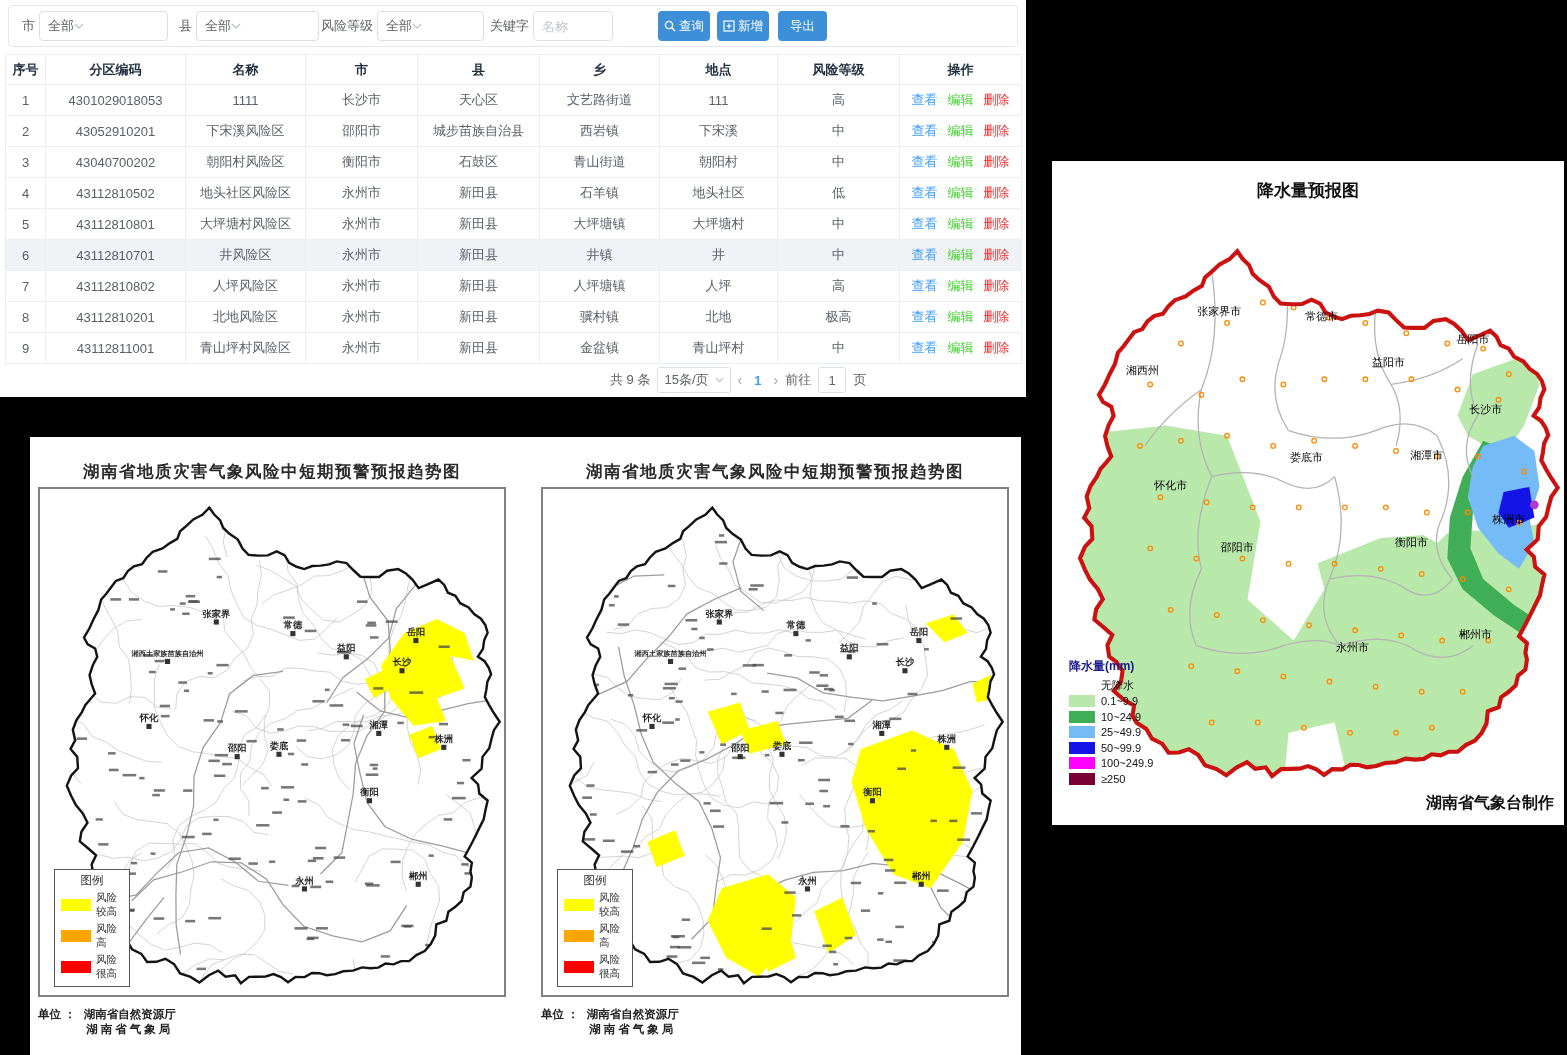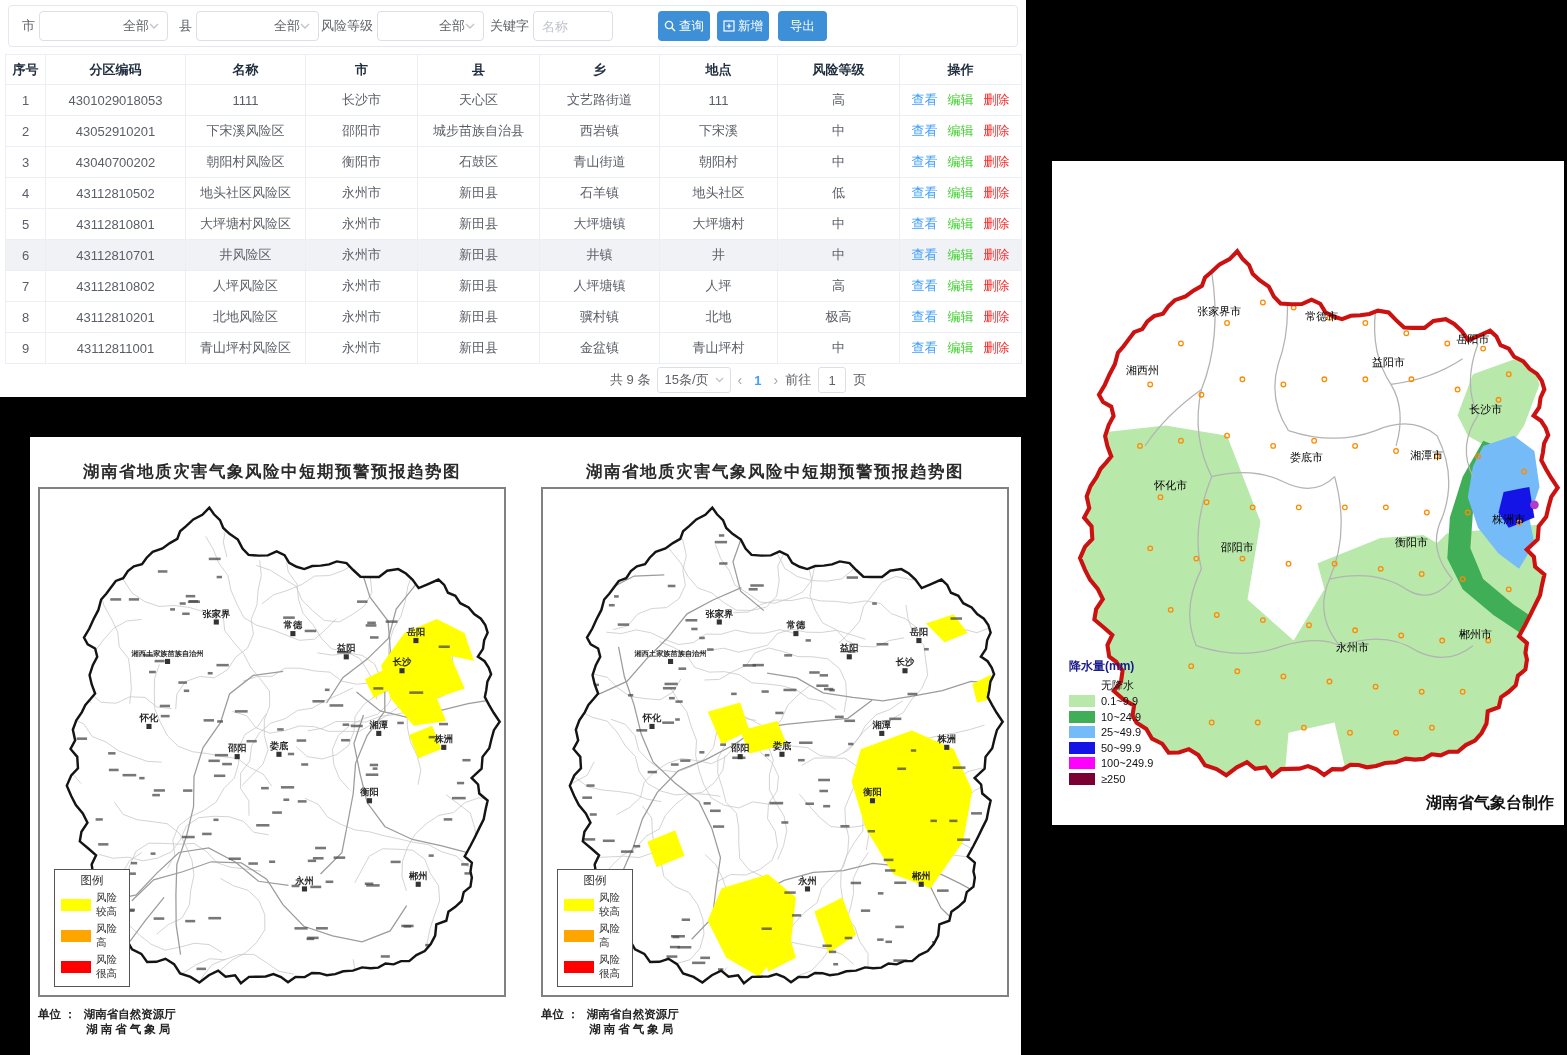--- a/index.html
+++ b/index.html
@@ -2,21 +2,21 @@
 <html><head>
 <meta charset="utf-8">
 <style>
 * { margin:0; padding:0; box-sizing:border-box; }
 body { width:1567px; height:1055px; background:#000; font-family:"Liberation Sans","DejaVu Sans",sans-serif; }
 #stage { position:relative; width:1567px; height:1055px; overflow:hidden; }
 .panel { position:absolute; background:#fff; }
 #panel-table { left:0; top:0; width:1026px; height:397px; }
 .filter-bar { position:absolute; left:8px; top:5px; width:1010px; height:42px; border:1px solid #e4e7ed; border-radius:4px; display:flex; align-items:center; padding:0 13px; }
 .flabel { font-size:13px; color:#606266; white-space:nowrap; margin-right:4px; }
-.sel { height:30px; border:1px solid #dcdfe6; border-radius:4px; display:flex; align-items:center; justify-content:flex-end; padding:0 8px; font-size:13px; color:#606266; background:#fff; }
+.sel { height:30px; border:1px solid #dcdfe6; border-radius:4px; display:flex; align-items:center; justify-content:flex-start; padding:0 8px; font-size:13px; color:#606266; background:#fff; }
 .txt { height:30px; border:1px solid #dcdfe6; border-radius:4px; padding:0 8px; font-size:13px; color:#606266; width:80px; font-family:inherit; }
 .txt::placeholder { color:#c0c4cc; }
 .btn { height:30px; border:none; border-radius:4px; background:#3d8fd8; color:#fff; font-size:12.5px; padding:0 6px; display:inline-flex; align-items:center; gap:3px; font-family:inherit; }
 .tablewrap { position:absolute; left:5px; top:54px; width:1016px; }
 table { border-collapse:collapse; table-layout:fixed; width:1016px; font-size:13px; }
 th { height:30px; font-weight:bold; color:#1f2d3d; border:1px solid #ebeef5; text-align:center; background:#fff; }
 td { height:31px; color:#5a5e66; border:1px solid #ebeef5; text-align:center; overflow:hidden; white-space:nowrap; }
 tr.hl td { background:#f0f2f5; }
 .alink { text-decoration:none; font-size:13px; margin:0 5px; }
 .a-view { color:#409eff; } .a-edit { color:#3fd12c; } .a-del { color:#fb2b2b; }
@@ -751,20 +751,21 @@
           <span class="unitlines">
             <div>湖南省自然资源厅</div>
             <div class="u2">湖南省气象局</div>
           </span>
         </span>
       </div>
     </div>
   </section>
 
   <section class="panel" id="panel-precip">
+    <div class="p-title">降水量预报图</div>
     <svg id="svg-precip" viewBox="4 0 196 220">
         <defs>
           <clipPath id="clip-p">
             <path d="M74.0,8.0 L76.0,10.9 L78.6,13.4 L80.0,16.8 L82.7,19.3 L86.3,21.8 L88.3,25.7 L90.9,28.4 L95.1,28.7 L99.2,28.6 L103.0,26.9 L106.4,28.5 L108.4,31.8 L111.6,33.5 L114.9,34.5 L118.3,33.2 L122.0,33.0 L125.6,32.5 L128.9,31.2 L133.1,31.9 L136.0,34.9 L139.1,37.8 L142.6,37.9 L147.1,37.9 L150.6,35.2 L155.4,34.5 L158.7,36.4 L161.5,39.0 L164.2,42.7 L168.0,41.1 L172.7,39.0 L175.2,41.3 L176.8,44.7 L180.0,46.0 L182.1,49.2 L185.7,51.0 L188.1,53.9 L191.0,55.9 L192.9,58.6 L193.9,61.9 L192.4,65.2 L191.9,68.9 L189.7,72.2 L192.6,74.2 L194.4,77.0 L195.4,79.8 L193.8,83.0 L193.3,86.7 L192.7,89.6 L194.5,93.0 L196.5,96.4 L199.1,100.3 L196.6,103.9 L195.5,107.9 L194.6,111.7 L191.7,115.4 L191.3,120.5 L187.0,124.5 L189.8,127.3 L190.3,131.2 L193.9,134.2 L193.0,138.2 L192.2,142.3 L190.3,146.1 L188.4,150.0 L186.4,153.9 L184.0,158.3 L187.1,161.0 L186.5,164.8 L187.1,167.4 L186.5,171.3 L183.6,173.7 L182.7,177.5 L180.0,180.0 L177.0,182.1 L176.1,186.0 L171.8,187.6 L171.3,192.4 L169.4,196.1 L166.8,199.1 L163.2,200.8 L160.1,203.4 L156.6,203.4 L153.4,204.8 L149.9,204.4 L146.8,206.2 L143.4,206.5 L139.8,206.1 L135.9,207.5 L131.7,207.8 L128.2,209.0 L124.6,209.5 L121.4,208.6 L118.2,208.5 L115.1,210.3 L111.1,210.2 L107.9,212.5 L104.9,210.3 L101.6,209.0 L98.3,210.0 L94.7,210.1 L91.1,210.2 L87.6,212.9 L85.1,209.5 L81.0,210.1 L77.8,207.5 L73.8,209.5 L69.7,212.6 L65.9,210.2 L61.4,208.7 L58.8,204.7 L55.1,202.4 L51.2,203.7 L47.2,203.8 L44.7,200.3 L40.7,198.3 L38.5,194.5 L34.7,192.1 L33.1,189.3 L33.7,185.3 L29.8,183.2 L25.8,179.7 L28.6,176.1 L29.2,171.8 L26.7,168.3 L24.0,166.3 L23.3,161.8 L25.2,157.8 L22.0,155.0 L18.2,151.8 L18.9,147.7 L21.5,143.8 L19.5,139.8 L16.5,136.2 L14.5,132.3 L12.6,127.8 L14.5,123.4 L17.4,120.3 L17.1,115.4 L14.2,112.0 L16.2,108.3 L15.2,103.7 L16.7,99.7 L19.1,96.1 L20.6,93.0 L22.8,90.5 L24.8,88.1 L23.3,84.1 L22.4,80.2 L23.8,75.9 L25.7,72.3 L24.8,68.7 L21.6,66.9 L20.0,64.0 L22.3,60.1 L24.1,56.1 L26.2,52.1 L27.4,47.6 L29.6,45.1 L31.6,42.4 L33.7,39.6 L36.9,38.4 L38.9,35.4 L41.5,33.3 L45.0,32.4 L47.0,29.6 L49.6,27.1 L53.8,25.6 L57.0,23.3 L60.2,21.5 L61.4,18.2 L64.0,16.0 L67.1,13.1 L71.0,11.1 Z"></path>
           </clipPath>
         </defs>
         <g clip-path="url(#clip-p)">
           <rect x="0" y="0" width="204" height="220" fill="#ffffff"></rect>
           <path d="M10,80 L46,76 70,80 84,116 76,156 70,218 12,218 Z" fill="#b9e8ab"></path>
           <path d="M26,148 L60,140 100,132 130,120 158,118 199,114 200,218 30,218 Z" fill="#b9e8ab"></path>

